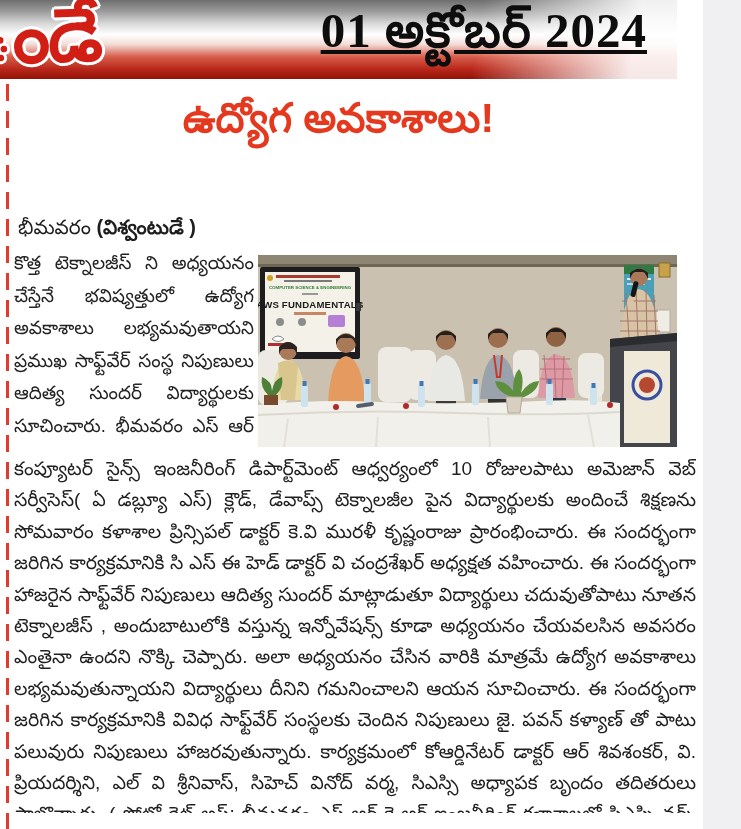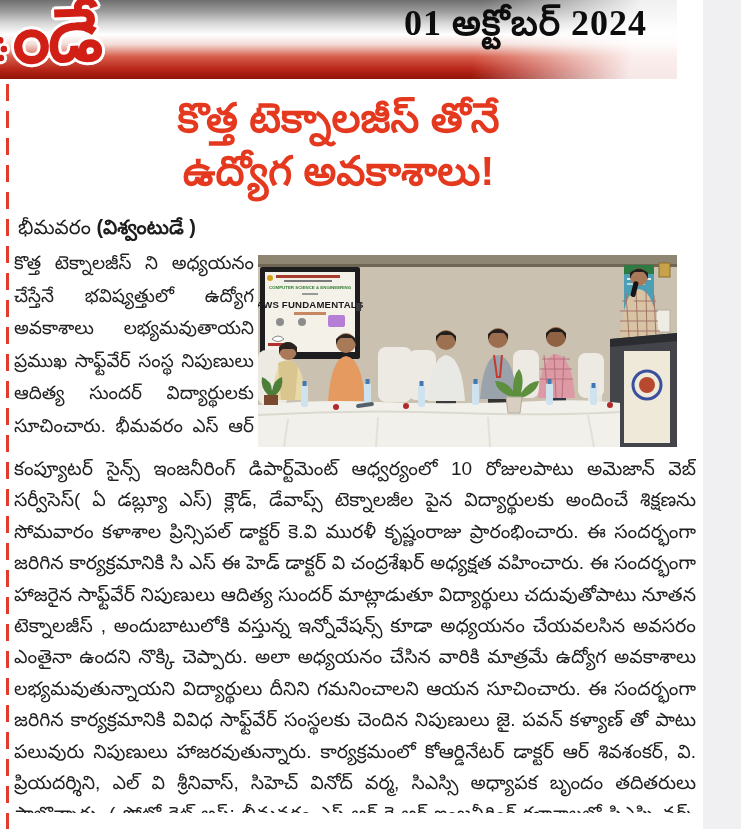--- a/index.html
+++ b/index.html
@@ -14,21 +14,21 @@
     overflow:visible; }
   .band::after { content:""; position:absolute; inset:0;
     background:linear-gradient(100deg, rgba(255,255,255,0) 70%, rgba(255,255,255,0.9) 93%); }
   .logo { position:absolute; left:-30px; top:-6px; z-index:3;
     font-size:74px; font-weight:bold; color:#d21f16; letter-spacing:-2px;
     font-family:"Liberation Sans", sans-serif; transform:rotate(-2deg);
     text-shadow:-3px 0 0 #fff, 3px 0 0 #fff, 0 -3px 0 #fff, 0 3px 0 #fff,
                 -2px -2px 0 #fff, 2px -2px 0 #fff, -2px 2px 0 #fff, 2px 2px 0 #fff; }
   .date { position:absolute; right:30px; top:2px; z-index:2;
     font-family:"Liberation Serif","DejaVu Serif", serif; font-weight:bold;
-    font-size:36px; color:#0d0d0d; letter-spacing:1px; white-space:nowrap; }
+    font-size:49px; color:#0d0d0d; letter-spacing:1px; white-space:nowrap;text-decoration:underline; }
 
   
   .dash-rule { position:absolute; left:6px; top:84px; width:3px; height:745px;
     background:repeating-linear-gradient(180deg,#e23b2e 0 17px, transparent 17px 27px); }
 
   
   .headline { position:absolute; left:0; top:92px; width:677px; text-align:center;
     color:#e5391f; font-weight:bold; font-size:41px; line-height:53px; }
 
   
@@ -52,21 +52,20 @@
 <div class="paper">
 
   <div class="band">
     <div class="logo">ండే</div>
     <div class="date">01 అక్టోబర్ 2024</div>
   </div>
 
   <div class="dash-rule"></div>
 
   <div class="headline">
-    <div>కొత్త టెక్నాలజీస్ తోనే</div>
     <div>ఉద్యోగ అవకాశాలు!</div>
   </div>
 
   <div class="dateline">
     <span>భీమవరం</span>
     <span class="src">(విశ్వంటుడే )</span>
   </div>
 
   <div class="col-left">కొత్త టెక్నాలజీస్ ని అధ్యయనం చేస్తేనే భవిష్యత్తులో ఉద్యోగ అవకాశాలు లభ్యమవుతాయని ప్రముఖ సాఫ్ట్‌వేర్ సంస్థ నిపుణులు ఆదిత్య సుందర్ విద్యార్థులకు సూచించారు. భీమవరం ఎస్ ఆర్ కె ఆర్ ఇంజనీరింగ్ కళాశాల</div>
 

